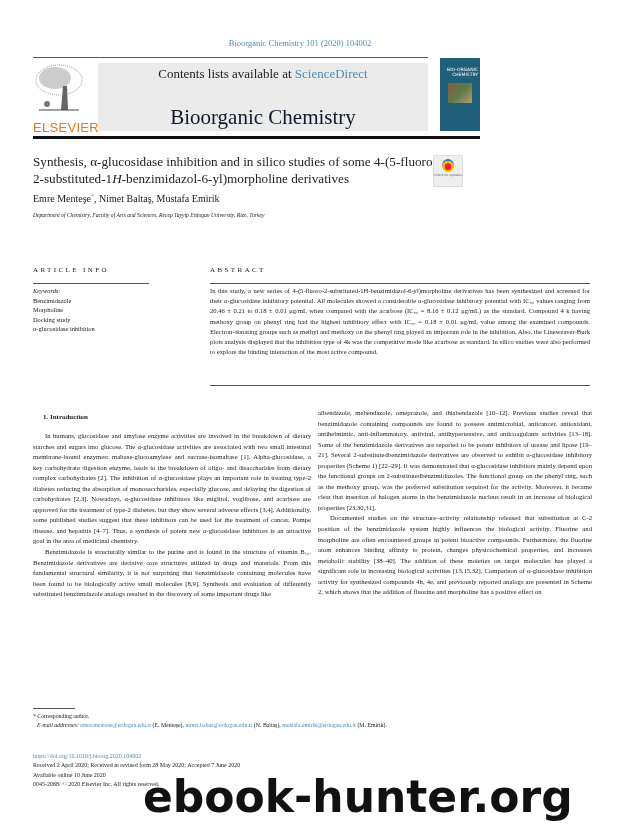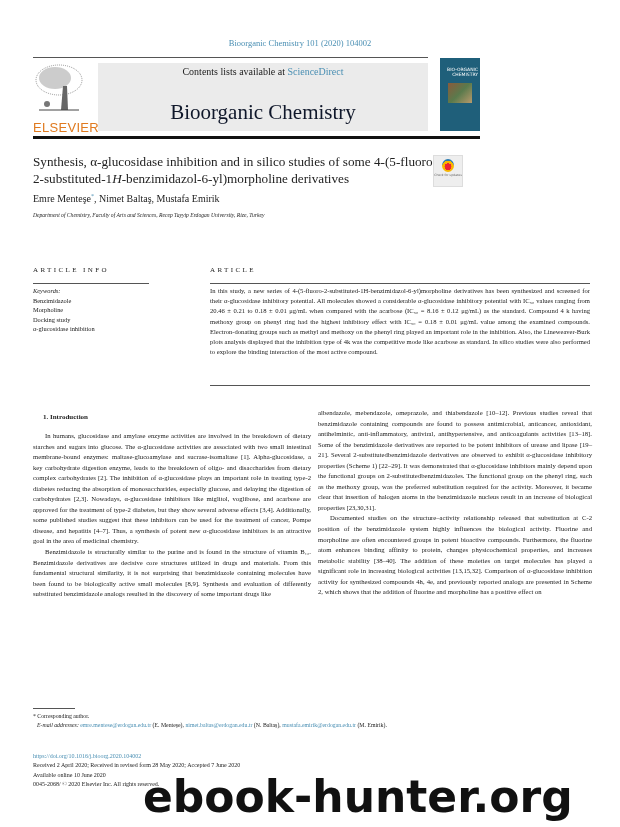--- a/index.html
+++ b/index.html
@@ -5,21 +5,21 @@
   html, body { margin:0; padding:0; background:#fff; }
   body { width:620px; height:827px; position:relative; overflow:hidden; font-family:"DejaVu Serif", "Liberation Serif", serif; color:#222; }
   .abs { position:absolute; }
   .link { color:#4a8fb3; }
   .running-head { top:38px; left:0; width:600px; text-align:center; font-size:8.5px; color:#4a8fb3; font-family:"Liberation Serif", serif; }
   .top-rule { top:57px; left:33px; width:395px; height:1px; background:#555; }
   .elsevier { top:62px; left:33px; width:62px; height:72px; }
   .elsevier .tree { width:52px; height:52px; margin:0 auto; }
   .elsevier .word { font-family:Liberation Sans, sans-serif; color:#e07a1f; font-size:13px; letter-spacing:0.3px; text-align:center; margin-top:2px; }
   .banner { top:63px; left:98px; width:330px; height:68px; background:#ebebeb; text-align:center; }
-  .banner .contents { font-size:10px; margin-top:3px; font-family:"Liberation Serif", serif;text-align:center; }
+  .banner .contents { font-size:13px; margin-top:3px; font-family:"Liberation Serif", serif;text-align:center; }
   .banner .journal { font-size:21px; margin-top:23px; font-family:"Liberation Serif", serif; color:#0f172a; }
   .banner .homepage { font-size:7.5px; margin-top:12px; font-family:"DejaVu Sans", sans-serif; letter-spacing:0.3px; }
   .cover { top:58px; left:440px; width:40px; height:73px; background:#1f5f7a; }
   .cover .ctitle { color:#fff; font-family:"DejaVu Sans", sans-serif; font-size:4.5px; line-height:5px; text-align:right; padding:9px 2px 0 0; }
   .cover .cimg { width:24px; height:20px; margin:6px auto 0; background:linear-gradient(135deg,#8a5a3c,#5a7a4c,#b89a6c); }
   .thick-rule { top:136px; left:33px; width:447px; height:3px; background:#111; }
   .title { top:153px; left:33px; width:410px; font-size:13.2px; line-height:17px; font-family:"Liberation Serif", serif; color:#222; }
   .crossmark { top:155px; left:433px; width:28px; height:30px; background:#eee; border:1px solid #ddd; text-align:center; font-family:"DejaVu Sans", sans-serif; font-size:3px; color:#666; }
   .crossmark .dot { width:12px; height:13px; border-radius:50%; margin:3px auto 1px; background:radial-gradient(circle at 50% 60%, #e23 0 35%, #f7b500 36% 60%, #2a7ab0 61%); }
   .authors { top:193px; left:33px; font-size:10px; font-family:"Liberation Serif", serif; }
@@ -83,21 +83,21 @@
 
 <div class="abs crossmark">
   <div class="dot"></div>
   <div>Check for updates</div>
 </div>
 
 <div class="abs authors"><span>Emre Menteşe</span><sup class="link" style="font-size:6px">*</sup><span>, Nimet Baltaş, Mustafa Emirik</span></div>
 <div class="abs affil">Department of Chemistry, Faculty of Arts and Sciences, Recep Tayyip Erdogan University, Rize, Turkey</div>
 
 <div class="abs sec-label ai-label">ARTICLE INFO</div>
-<div class="abs sec-label ab-label">ARTICLE</div>
+<div class="abs sec-label ab-label">ABSTRACT</div>
 <div class="abs ai-rule"></div>
 <div class="abs ab-rule"></div>
 
 <div class="abs keywords">
   <div class="kh">Keywords:</div>
   <div>Benzimidazole</div>
   <div>Morpholine</div>
   <div>Docking study</div>
   <div>α-glucosidase inhibition</div>
 </div>

